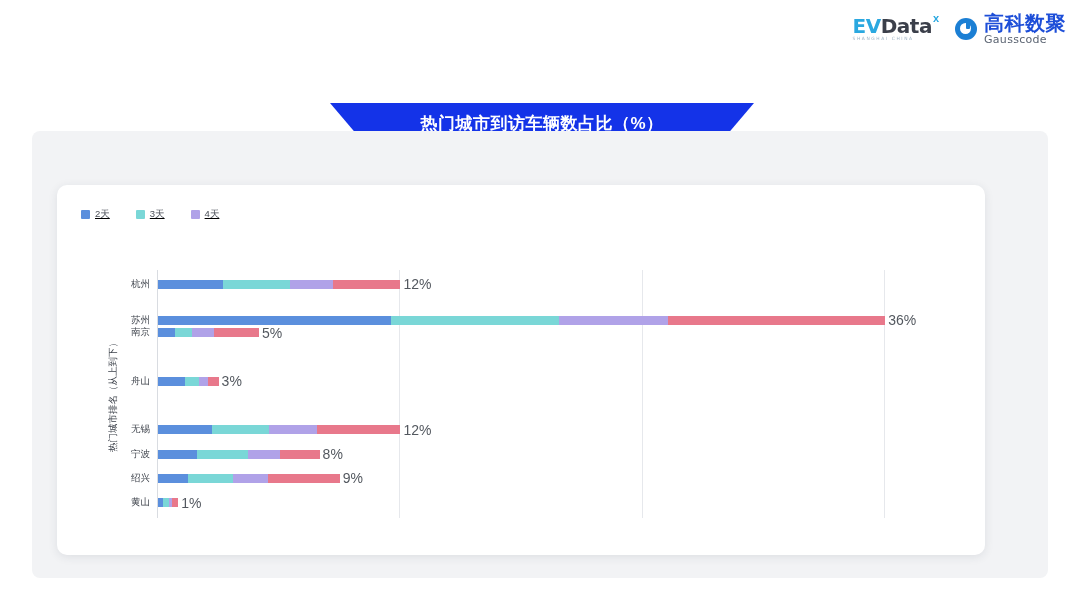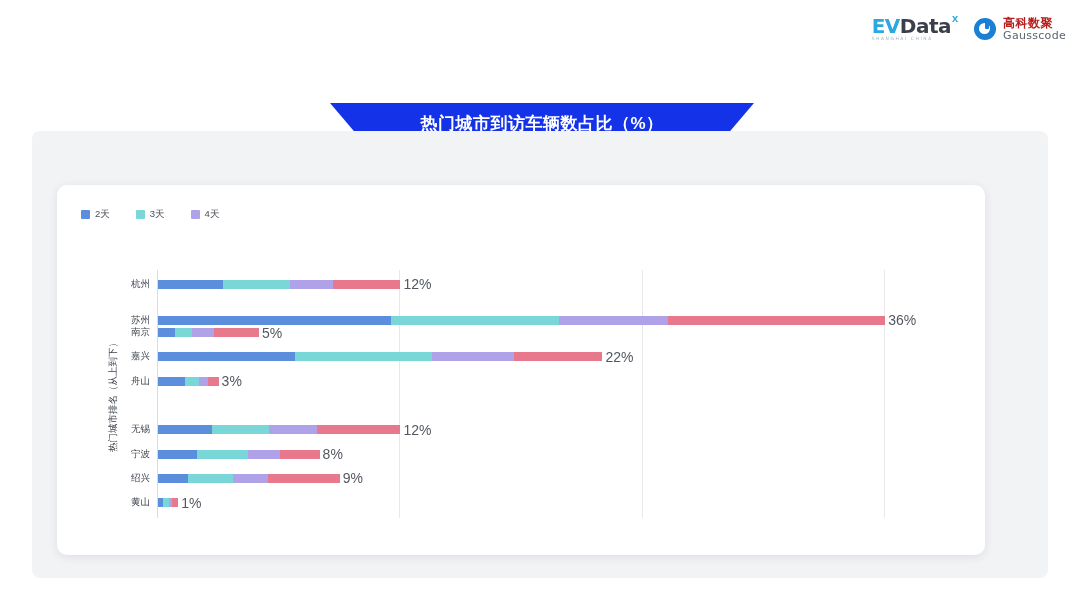--- a/index.html
+++ b/index.html
@@ -43,21 +43,21 @@
   .gauss-mark::before {
     content: ""; position: absolute; left: 5px; top: 5.5px;
     width: 11px; height: 11px; border-radius: 50%;
     background: #ffffff;
   }
   .gauss-mark::after {
     content: ""; position: absolute; left: 10.5px; top: 2.5px;
     width: 4px; height: 9px; background: #1b7fd4; border-radius: 1px;
   }
   .gauss-txt { display: flex; flex-direction: column; line-height: 1.05; }
-  .gauss-cn { font-size: 12px; font-weight: 700; color: #b91c1c; letter-spacing: 0.5px; }
+  .gauss-cn { font-size: 20px; font-weight: 700; color: #1d4ed8; letter-spacing: 0.5px; }
   .gauss-en { font-family: "DejaVu Sans", sans-serif; font-size: 11px; color: #5b6472; letter-spacing: 0.3px; }
 
   
   #title-ribbon {
     position: absolute; left: 330px; top: 103px;
     width: 424px; height: 40px;
     background: #1433e8;
     clip-path: polygon(0 0, 424px 0, 390px 40px, 34px 40px);
     display: flex; align-items: center; justify-content: center;
   }
@@ -79,20 +79,21 @@
     background: #ffffff; border-radius: 10px;
     box-shadow: 0 2px 10px rgba(40,50,70,0.10);
   }
 
   
   #legend {
     position: absolute; left: 24px; top: 23px;
     width: 330px;
     display: flex; flex-wrap: wrap; align-items: flex-start;
     row-gap: 4px;
+    text-decoration: underline;
   }
   .legend-item { display: flex; align-items: center; gap: 5px; margin-right: 26px; }
   .legend-item:nth-child(4) { margin-right: 0; width: 100%; margin-top: 1px; }
   .legend-swatch { width: 9px; height: 9px; flex: none; border-radius: 1px; }
   .legend-label { font-size: 9.5px; color: #4a4f58; }
 
   
   #plot-wrap {
     position: absolute; left: 24px; top: 85px;
     width: 884px; height: 250px;
@@ -220,30 +221,20 @@
         <div class="bar-row" style="top: 50.6px;">
           <span class="cat-label">南京</span>
           <div class="bar-track" style="width: 101px;">
             <div class="seg s0" style="width: 16.766px;"></div>
             <div class="seg s1" style="width: 17.372px;"></div>
             <div class="seg s2" style="width: 21.614px;"></div>
             <div class="seg s3" style="width: 45.248px;"></div>
           </div>
           <span class="bar-value" style="left: 105px;">5%</span>
         </div>
-        <div class="bar-row" style="top: 74.9px;">
-          <span class="cat-label">嘉兴</span>
-          <div class="bar-track" style="width: 444.4px;">
-            <div class="seg s0" style="width: 136.875px;"></div>
-            <div class="seg s1" style="width: 137.32px;"></div>
-            <div class="seg s2" style="width: 82.214px;"></div>
-            <div class="seg s3" style="width: 87.9912px;"></div>
-          </div>
-          <span class="bar-value" style="left: 448.4px;">22%</span>
-        </div>
         <div class="bar-row" style="top: 99.2px;">
           <span class="cat-label">舟山</span>
           <div class="bar-track" style="width: 60.6px;">
             <div class="seg s0" style="width: 26.8458px;"></div>
             <div class="seg s1" style="width: 13.6956px;"></div>
             <div class="seg s2" style="width: 9.6354px;"></div>
             <div class="seg s3" style="width: 10.4232px;"></div>
           </div>
           <span class="bar-value" style="left: 64.6px;">3%</span>
         </div>

